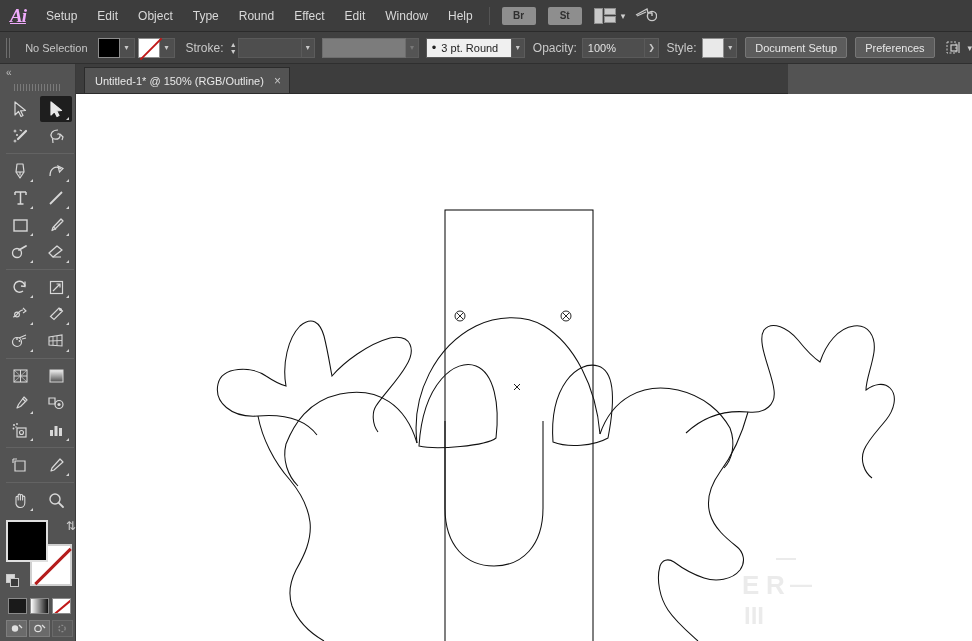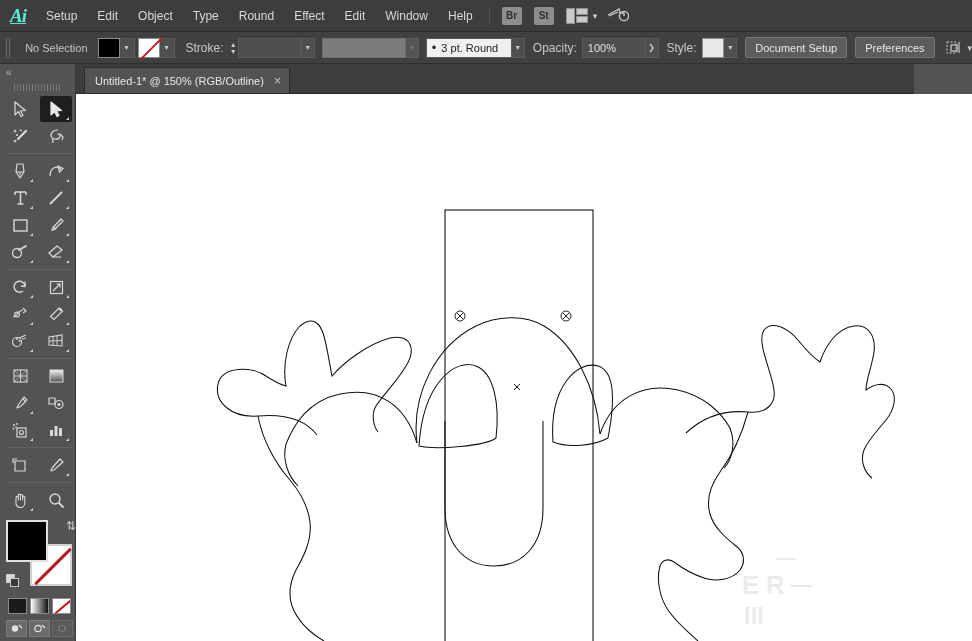--- a/index.html
+++ b/index.html
@@ -15,30 +15,30 @@
 
   
   .menubar {
     position:absolute; left:0; top:0; width:972px; height:32px;
     background:#3d3d3d; display:flex; align-items:center;
     border-bottom:1px solid #2b2b2b;
   }
   .ai-logo {
     width:36px; height:32px; display:flex; align-items:center; justify-content:center;
     font-family:"Liberation Serif", serif; font-size:19px; font-weight:bold;
-    font-style:italic; color:#5eead4; letter-spacing:-1px;text-decoration:underline;
+    font-style:italic; color:#f0abfc; letter-spacing:-1px;text-decoration:underline;
   }
   .menu-item {
     padding:0 10px; height:32px; line-height:32px;
     font-size:12px; color:#d9d9d9; cursor:default; white-space:nowrap;
   }
   .mb-spacer { flex:1; }
   .mb-sep { width:1px; height:18px; background:#545454; margin:0 6px; }
   .sq-btn {
-    width:20px; height:18px; background:#8e8e8e; color:#2f2f2f;
+    width:34px; height:18px; background:#8e8e8e; color:#2f2f2f;
     font-size:10px; font-weight:bold; display:flex; align-items:center;
     justify-content:center; border-radius:2px; margin:0 6px;
   }
   .arrange-ic { width:22px; height:16px; display:flex; margin-left:6px; }
   .ar-l { width:9px; background:#c9c9c9; border:1px solid #8f8f8f; }
   .ar-r { flex:1; margin-left:1px; display:flex; flex-direction:column; }
   .ar-r i { flex:1; background:#c9c9c9; border:1px solid #8f8f8f; margin-bottom:1px; }
   .chev { margin-left:5px; font-size:9px; color:#cfcfcf; }
   .ws-ic { margin-left:10px; margin-right:10px; }
 
@@ -82,21 +82,21 @@
   .style-box { width:26px; height:20px; background:#e9e9e9; border:1px solid #8c8c8c; }
   .push {
     height:21px; background:#5c5c5c; border:1px solid #767676; border-radius:2px;
     color:#e7e7e7; font-size:11px; padding:0 9px; display:flex; align-items:center;
     margin-left:8px; white-space:nowrap;
   }
   .align-ic { margin-left:10px; width:18px; height:16px; }
 
   
   .tabbar {
-    position:absolute; left:76px; top:64px; width:838px; height:30px;
+    position:absolute; left:76px; top:64px; width:712px; height:30px;
     background:#3d3d3d; display:flex; align-items:flex-end;
     border-bottom:1px solid #2b2b2b;
   }
   .doc-tab {
     height:26px; background:#535353; border:1px solid #2b2b2b; border-bottom:none;
     display:flex; align-items:center; padding:0 8px 0 10px; margin-left:8px;
     font-size:11px; color:#e8e8e8; white-space:nowrap;
   }
   .tab-close { margin-left:10px; font-size:12px; color:#c6c6c6; line-height:1; }
 

